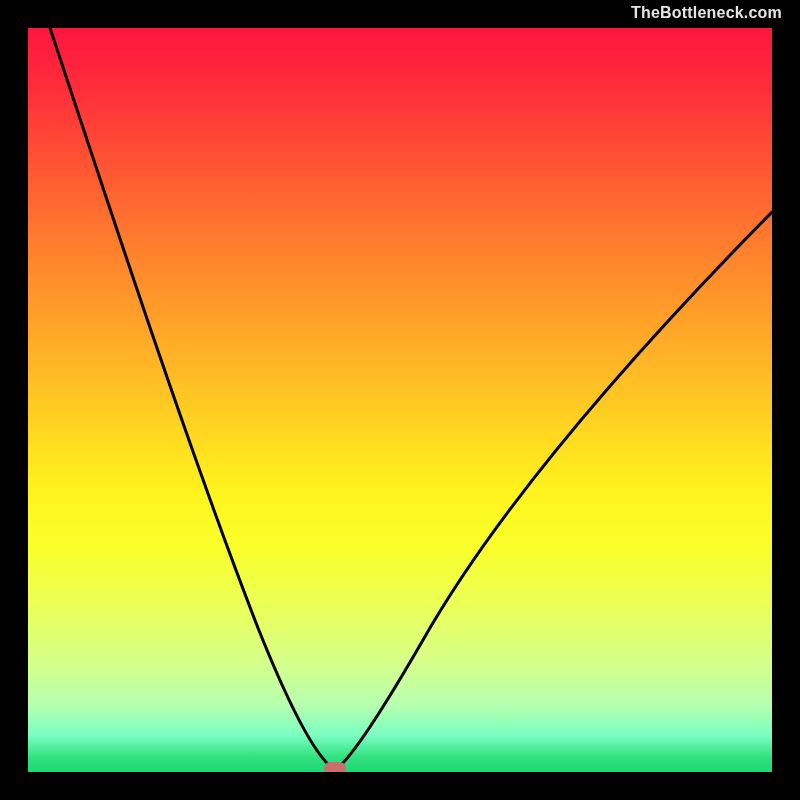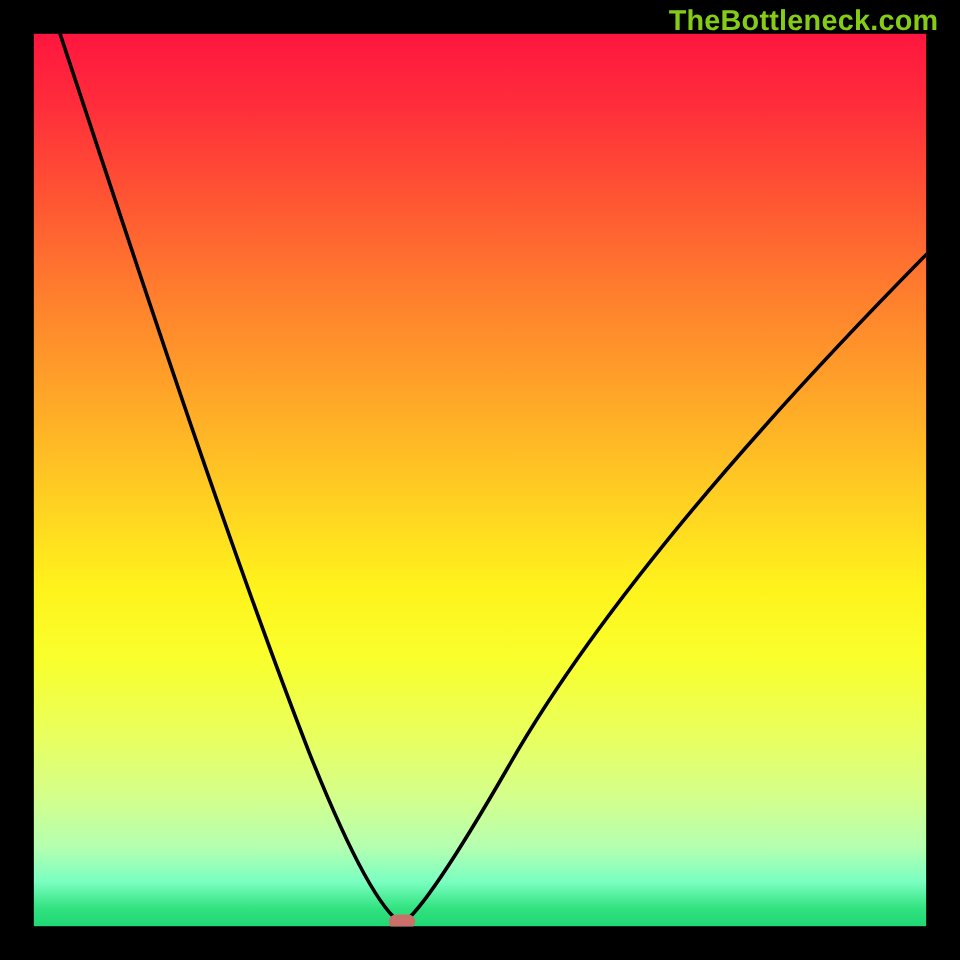--- a/index.html
+++ b/index.html
@@ -16,23 +16,23 @@
     top: 0;
     width: 800px;
     height: 800px;
     background: #000;
   }
   .watermark {
     position: absolute;
     top: 4px;
     right: 18px;
     font-family: Arial, Helvetica, sans-serif;
-    font-size: 24px;
+    font-size: 16px;
     font-weight: 600;
-    color: #84cc16;
+    color: #e5e5e5;
     letter-spacing: 0.2px;
   }
   .plot-area {
     position: absolute;
     left: 28px;
     top: 28px;
     width: 744px;
     height: 744px;
     overflow: hidden;
   }

